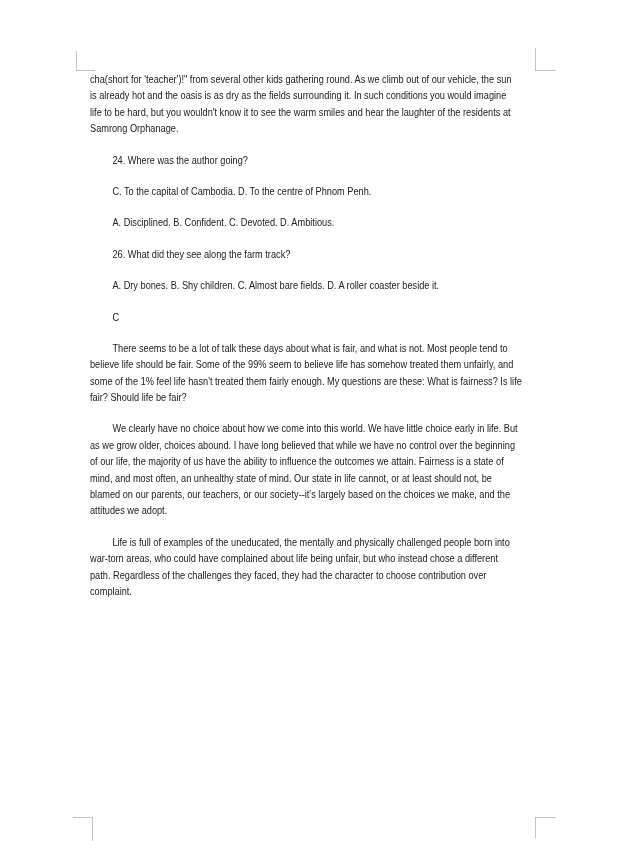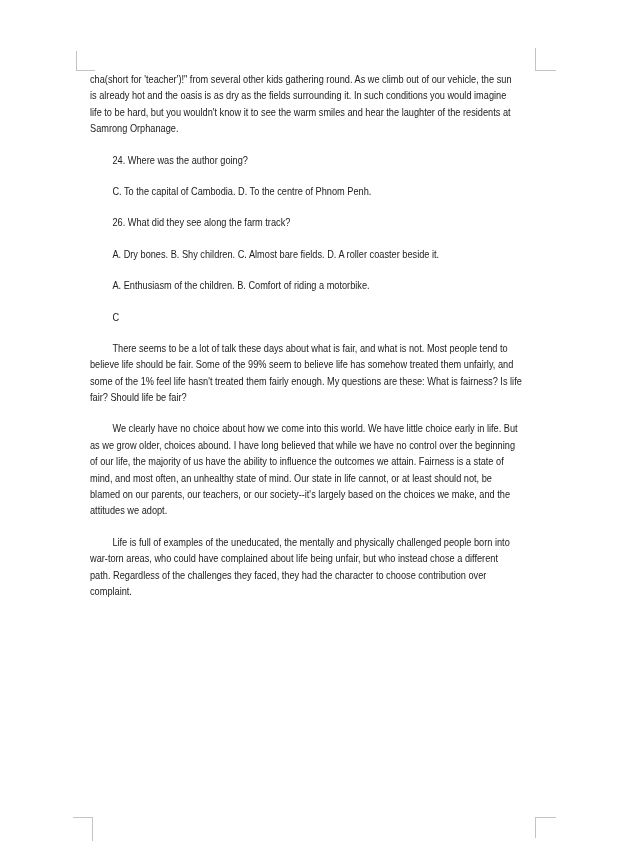--- a/index.html
+++ b/index.html
@@ -76,27 +76,27 @@
         <div class="text-line">life  to be hard, but you wouldn't know it to see the warm smiles and hear the laughter of the residents at</div>
         <div class="text-line">Samrong Orphanage.</div>
       </div>
       <div class="paragraph">
         <div class="text-line first-indent">24. Where was the author going?</div>
       </div>
       <div class="paragraph">
         <div class="text-line first-indent">C. To the capital of Cambodia. D. To the centre of Phnom Penh.</div>
       </div>
       <div class="paragraph">
+        <div class="text-line first-indent">A. Disciplined. B.  Confident. C.  Devoted. D.  Ambitious.</div>
+      </div>
+      <div class="paragraph">
         <div class="text-line first-indent">26. What did they see along the farm track?</div>
       </div>
       <div class="paragraph">
         <div class="text-line first-indent">A. Dry bones. B.  Shy children. C.  Almost bare fields.  D. A roller  coaster beside it.</div>
-      </div>
-      <div class="paragraph">
-        <div class="text-line first-indent">A. Enthusiasm of the  children. B.  Comfort of  riding a motorbike.</div>
       </div>
       <div class="paragraph">
         <div class="text-line first-indent">C</div>
       </div>
       <div class="paragraph">
         <div class="text-line first-indent">There seems to  be a lot of talk these days about what is fair,  and what is not. Most people tend to</div>
         <div class="text-line">believe life should be fair. Some of the 99% seem to  believe life has somehow treated them unfairly, and</div>
         <div class="text-line">some of the 1% feel life  hasn't treated them fairly enough. My questions are these: What is fairness? Is life</div>
         <div class="text-line">fair? Should life be fair?</div>
       </div>

